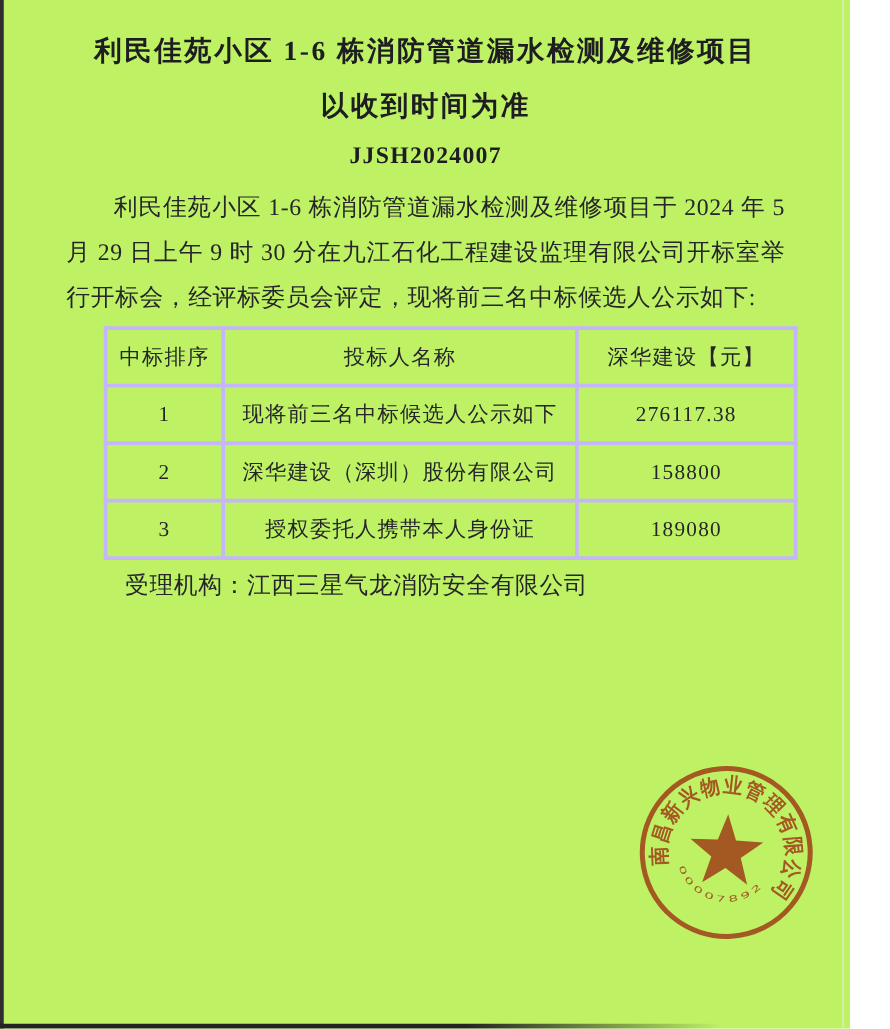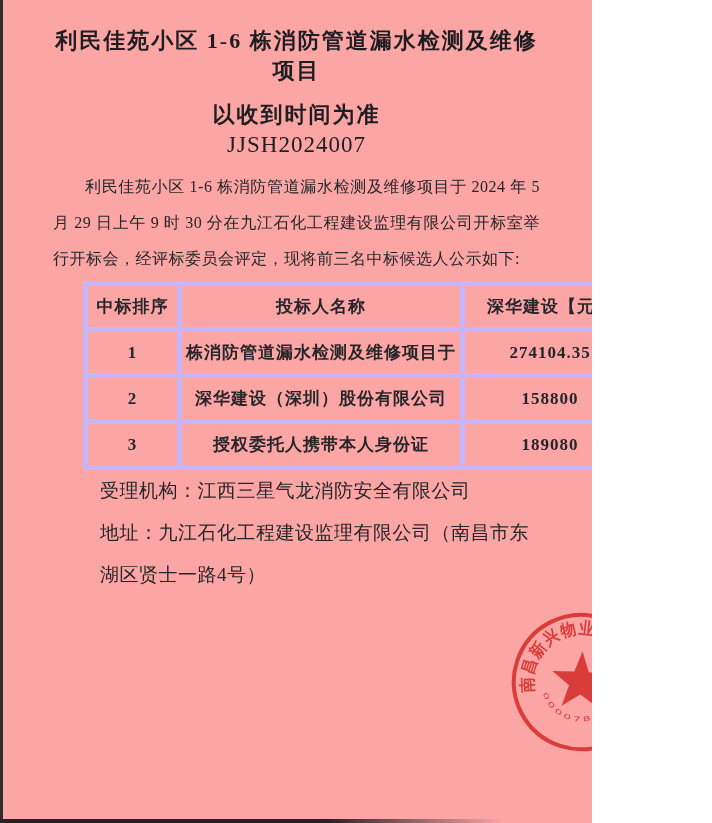--- a/index.html
+++ b/index.html
@@ -3,23 +3,23 @@
 <meta charset="utf-8">
 <style>
   * { margin: 0; padding: 0; box-sizing: border-box; }
   html, body { width: 712px; }
   body {
     font-family: "Liberation Serif", "DejaVu Serif", serif;
     background: #ffffff;
   }
   .page {
     position: relative;
-    width: 592px;
+    width: 680px;
     height: 823px;
-    background: #fca5a5;
+    background: #bef264;
     overflow: hidden;
     color: #26262a;
   }
   
   .edge-left {
     position: absolute; left: 0; top: 0; width: 3px; height: 100%;
     background: #2e2e31; z-index: 5;
   }
   .edge-bottom {
     position: absolute; left: 0; bottom: 0; height: 4px; width: 100%;
@@ -39,48 +39,48 @@
     text-align: center;
     font-size: 22px;
     line-height: 30px;
     font-weight: bold;
     letter-spacing: 2px;
     color: #1e1e22;
   }
   .title.second { margin-top: 14px; }
   .proj-no {
     text-align: center;
-    font-size: 23px;
+    font-size: 19px;
     line-height: 22px;
-    font-weight: normal;
+    font-weight: bold;
     letter-spacing: 1px;
-    margin-top: 4px;
+    margin-top: 14px;
     color: #1e1e22;
   }
   .para {
     margin-top: 13px;
-    font-size: 16px;
+    font-size: 19px;
     line-height: 36px;
     text-align: justify;
     text-indent: 2em;
     letter-spacing: 0.5px;
   }
   table.bids {
     border-collapse: collapse;
     margin: 4px 0 0 30px;
     width: 552px;
     table-layout: fixed;
     font-size: 17px;
   }
   table.bids td, table.bids th {
-    border: 5px solid #c4b5fd;
+    border: 3px solid #c4b5fd;
     height: 46px;
     text-align: center;
     vertical-align: middle;
-    font-weight: bold;
+    font-weight: normal;
     letter-spacing: 1px;
     color: #26262a;
   }
   .col-rank { width: 94px; }
   .col-bidder { width: 283px; }
   .col-price { width: 175px; }
   .info-line {
     font-size: 19px;
     line-height: 42px;
     padding-left: 47px;
@@ -137,42 +137,39 @@
       <thead>
         <tr>
           <th>中标排序</th>
           <th>投标人名称</th>
           <th>深华建设【元】</th>
         </tr>
       </thead>
       <tbody>
         <tr>
           <td>1</td>
-          <td>栋消防管道漏水检测及维修项目于</td>
-          <td>274104.35</td>
+          <td>现将前三名中标候选人公示如下</td>
+          <td>276117.38</td>
         </tr>
         <tr>
           <td>2</td>
           <td>深华建设（深圳）股份有限公司</td>
           <td>158800</td>
         </tr>
         <tr>
           <td>3</td>
           <td>授权委托人携带本人身份证</td>
           <td>189080</td>
         </tr>
       </tbody>
     </table>
 
 
     <div class="info-line">
       <span>受理机构：</span><span>江西三星气龙消防安全有限公司</span>
-    </div>
-    <div class="info-line">
-      <span>地址：</span><span>九江石化工程建设监理有限公司（南昌市东湖区贤士一路4号）</span>
     </div>
 
   </div>
 
   <div class="seal">
     <svg viewBox="0 0 200 200">
       <g transform="rotate(18 100 100)">
         <circle cx="100" cy="100" r="92" fill="none" stroke-width="5.5" stroke="#d9504b"></circle>
         <polygon transform="rotate(-15 100 100)" points="100,58 109.99,86.25 139.95,87.02 116.17,105.25 124.69,133.98 100,117 75.31,133.98 83.83,105.25 60.05,87.02 90.01,86.25" fill="#d9504b"></polygon>
         <path id="sealNamePath" d="M 42.8 133 A 66 66 0 1 1 157.2 133" fill="none"></path>

